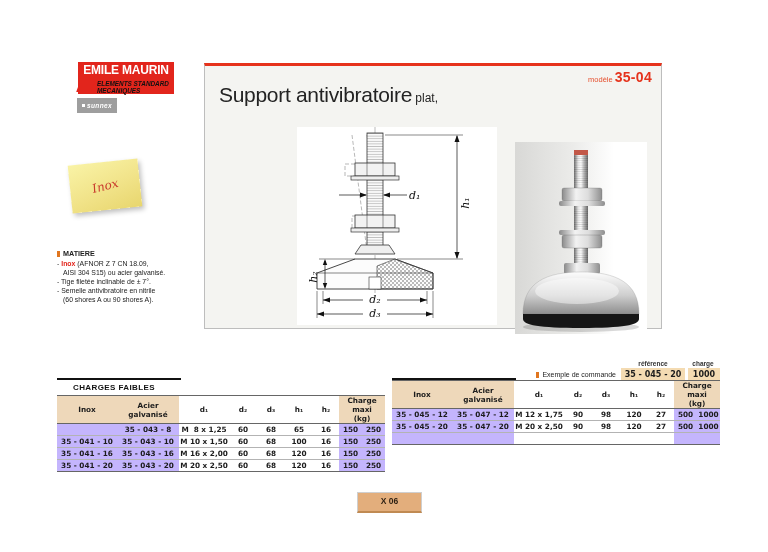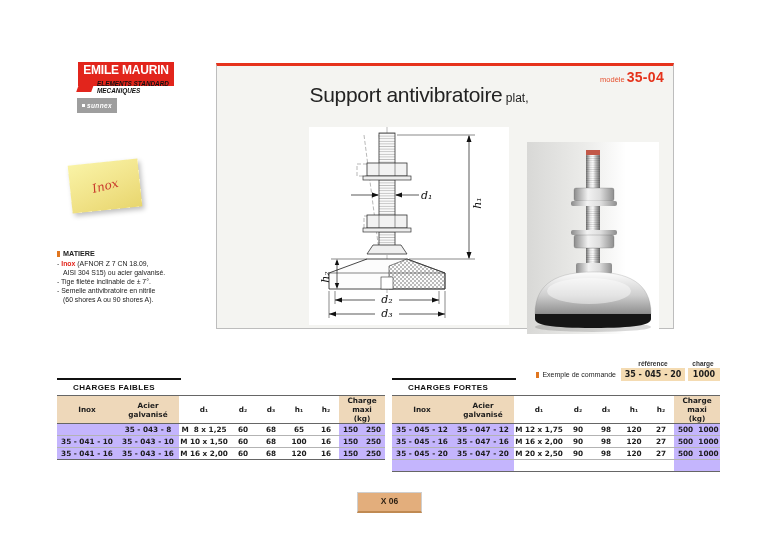--- a/index.html
+++ b/index.html
@@ -1,20 +1,20 @@
 <!DOCTYPE html>
 <html><head>
 <meta charset="utf-8">
 <style>
   html,body{margin:0;padding:0;background:#fff;}
   .page{position:relative;width:768px;height:552px;background:#ffffff;overflow:hidden;
         font-family:"Liberation Sans", sans-serif;color:#1c1c1c;}
 
   
-  .logo-box{position:absolute;left:78px;top:62px;width:96px;height:24px;background:#e2251c;
+  .logo-box{position:absolute;left:78px;top:62px;width:96px;height:32px;background:#e2251c;
             color:#fff;font-weight:bold;font-size:12px;line-height:16px;text-align:center;letter-spacing:-0.2px;}
   .tagline{position:absolute;left:78px;top:81px;display:flex;align-items:flex-start;gap:4px;}
   .pgram{width:15px;height:10px;background:#e2251c;transform:skewX(-20deg);margin-top:1px;}
   .tagline-text{font-style:italic;font-weight:bold;font-size:6.4px;line-height:6.8px;color:#111;}
   .sx-badge{position:absolute;left:77px;top:98px;width:40px;height:15px;background:#9e9e9e;
             display:flex;align-items:center;justify-content:center;gap:2px;}
   .sx-sq{width:3px;height:3px;background:#fff;}
   .sx-text{color:#fff;font-size:6.5px;font-weight:bold;font-style:italic;letter-spacing:.4px;}
 
   
@@ -26,26 +26,26 @@
              transform:rotate(-8deg);}
 
   
   .matiere{position:absolute;left:57px;top:249px;width:142px;font-size:6.9px;line-height:9px;color:#222;}
   .mat-head{display:flex;align-items:center;gap:3px;font-weight:bold;font-size:7.2px;margin-bottom:1px;}
   .bullet{width:3px;height:6px;background:#e0761f;display:inline-block;}
   .red-bold{color:#e2251c;font-weight:bold;}
   .indent{padding-left:6px;}
 
   
-  .panel{position:absolute;left:216px;top:63px;width:458px;height:266px;background:#f4f4f1;
+  .panel{position:absolute;left:204px;top:63px;width:458px;height:266px;background:#f4f4f1;
          border:1px solid #bdbdbd;border-top:3px solid #e6331c;box-sizing:border-box;}
   .model{position:absolute;right:9px;top:3px;display:flex;align-items:baseline;gap:2px;}
   .model-label{font-size:7.5px;color:#e6502f;}
   .model-number{font-size:14px;font-weight:bold;color:#e5331c;letter-spacing:.3px;}
-  .panel-title{position:absolute;left:14px;top:17px;width:376px;text-align:center;}
+  .panel-title{position:absolute;left:14px;top:17px;width:376px;text-align:left;}
   .title-main{font-size:21px;color:#232323;letter-spacing:-0.3px;}
   .title-suffix{font-size:12px;color:#232323;}
   .subtitle{font-size:11px;color:#232323;margin-top:1px;}
   .drawing{position:absolute;left:92px;top:61px;width:200px;height:198px;background:#ffffff;}
   .photo{position:absolute;left:310px;top:76px;width:132px;height:192px;}
 
   
   .tbl-wrap{position:absolute;width:328px;}
   .tbl-wrap.left{left:57px;top:378px;}
   .tbl-wrap.right{left:392px;top:378px;}
@@ -320,27 +320,37 @@
             <td class="tan">35 - 041 - 16</td>
             <td class="tan">35 - 043 - 16</td>
             <td class="thread">M 16 x 2,00</td>
             <td>60</td>
             <td>68</td>
             <td>120</td>
             <td>16</td>
             <td class="tan">150</td>
             <td class="tan">250</td>
           </tr>
+          <tr>
+            <td class="tan">35 - 041 - 20</td>
+            <td class="tan">35 - 043 - 20</td>
+            <td class="thread">M 20 x 2,50</td>
+            <td>60</td>
+            <td>68</td>
+            <td>120</td>
+            <td>16</td>
+            <td class="tan">150</td>
+            <td class="tan">250</td>
+          </tr>
         </tbody>
     </table>
   </div>
 
   <div class="tbl-wrap right">
     <div class="tbl-line"></div>
-    <div class="tbl-title">CHARGES FORTES</div>
     <table class="cat">
       <colgroup>
           <col style="width:60px">
           <col style="width:62px">
           <col style="width:50px">
           <col style="width:28px">
           <col style="width:28px">
           <col style="width:28px">
           <col style="width:26px">
           <col style="width:23px">
@@ -367,31 +377,20 @@
             <td class="tan">35 - 047 - 12</td>
             <td class="thread">M 12 x 1,75</td>
             <td>90</td>
             <td>98</td>
             <td>120</td>
             <td>27</td>
             <td class="tan">500</td>
             <td class="tan">1000</td>
           </tr>
           <tr>
-            <td class="tan">35 - 045 - 16</td>
-            <td class="tan">35 - 047 - 16</td>
-            <td class="thread">M 16 x 2,00</td>
-            <td>90</td>
-            <td>98</td>
-            <td>120</td>
-            <td>27</td>
-            <td class="tan">500</td>
-            <td class="tan">1000</td>
-          </tr>
-          <tr>
             <td class="tan">35 - 045 - 20</td>
             <td class="tan">35 - 047 - 20</td>
             <td class="thread">M 20 x 2,50</td>
             <td>90</td>
             <td>98</td>
             <td>120</td>
             <td>27</td>
             <td class="tan">500</td>
             <td class="tan">1000</td>
           </tr>

